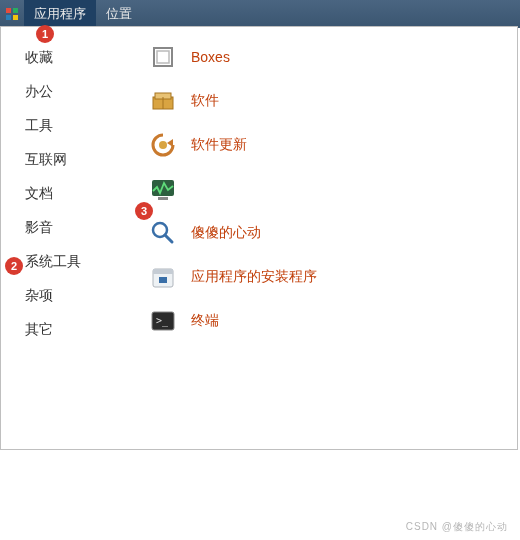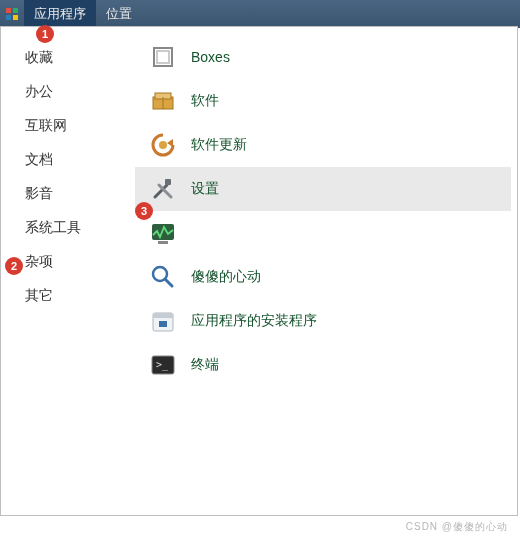--- a/index.html
+++ b/index.html
@@ -3,30 +3,30 @@
 <meta charset="utf-8">
 <style>
   * { box-sizing: border-box; margin: 0; padding: 0; }
   body { width: 520px; height: 540px; font-family: "Microsoft YaHei", "PingFang SC", sans-serif; font-size: 14px; background: #fff; overflow: hidden; }
   
   .menubar { height: 28px; background: linear-gradient(#4a6581, #3a5570); display: flex; align-items: center; padding-left: 4px; color: #e8e8e8; font-size: 13px; }
   .menubar-icon { width: 16px; height: 16px; margin-right: 4px; display: inline-flex; align-items: center; justify-content: center; }
   .menubar-item { padding: 4px 10px; height: 100%; display: flex; align-items: center; cursor: pointer; }
   .menubar-item.active { background: #1f4063; }
   
-  .menu-panel { position: absolute; top: 26px; left: 0; width: 518px; height: 490px; background: #fff; border: 1px solid #bfbfbf; display: flex; }
+  .menu-panel { position: absolute; top: 26px; left: 0; width: 518px; height: 424px; background: #fff; border: 1px solid #bfbfbf; display: flex; }
   
   .category-col { width: 128px; padding: 14px 0; }
   .cat-item { padding: 8px 12px 8px 24px; color: #333; cursor: pointer; position: relative; }
   
   .app-col { flex: 1; padding: 8px 6px; }
   .app-item { display: flex; align-items: center; height: 44px; padding-left: 14px; cursor: pointer; position: relative; }
   .app-item.selected { background: #e9e9e9; }
   .app-icon { width: 28px; height: 28px; margin-right: 14px; display: flex; align-items: center; justify-content: center; }
-  .app-label { color: #14532d; }
+  .app-label { color: #c2410c; }
   
   .badge { position: absolute; width: 18px; height: 18px; border-radius: 50%; background: #d83b2f; color: #fff; font-size: 11px; font-weight: bold; display: flex; align-items: center; justify-content: center; z-index: 10; }
   
   .watermark { position: absolute; right: 12px; bottom: 6px; color: rgba(120,120,120,0.55); font-size: 10px; letter-spacing: 1px; }
   
   svg { display: block; }
 </style>
 </head>
 <body>
 
@@ -47,20 +47,21 @@
   </div>
 </div>
 
 <div class="badge" style="top:25px; left:36px;">1</div>
 
 <div class="menu-panel">
 
   <div class="category-col">
     <div class="cat-item"><span>收藏</span></div>
     <div class="cat-item"><span>办公</span></div>
+    <div class="cat-item"><span>工具</span></div>
     <div class="cat-item"><span>互联网</span></div>
     <div class="cat-item"><span>文档</span></div>
     <div class="cat-item"><span>影音</span></div>
     <div class="cat-item"><span>系统工具</span></div>
     <div class="cat-item"><span>杂项</span></div>
     <div class="cat-item"><span>其它</span></div>
   </div>
 
   <div class="app-col">
 
@@ -89,30 +90,20 @@
       <span class="app-icon">
         <svg width="28" height="28" viewBox="0 0 28 28">
             <path d="M14 4 A10 10 0 1 0 24 14" fill="none" stroke="#c97a2e" stroke-width="3"></path>
             <polygon points="24,8 24,16 18,12" fill="#c97a2e"></polygon>
             <circle cx="14" cy="14" r="4" fill="#d9a441"></circle>
           </svg>
       </span>
       <span class="app-label">软件更新</span>
     </div>
 
-    <div class="app-item selected">
-      <span class="app-icon">
-        <svg width="28" height="28" viewBox="0 0 28 28">
-            <line x1="6" y1="22" x2="18" y2="10" stroke="#5a5f66" stroke-width="3" stroke-linecap="round"></line>
-            <line x1="22" y1="22" x2="10" y2="10" stroke="#8a8f96" stroke-width="3" stroke-linecap="round"></line>
-            <rect x="16" y="4" width="6" height="6" rx="1" fill="#6a6f76"></rect>
-          </svg>
-      </span>
-      <span class="app-label">设置</span>
-    </div>
 
     <div class="app-item">
       <span class="app-icon">
         <svg width="28" height="28" viewBox="0 0 28 28">
             <rect x="3" y="5" width="22" height="16" rx="2" fill="#2d5f3f"></rect>
             <polyline points="4,16 8,12 11,18 15,8 19,15 24,11" fill="none" stroke="#5fdc7a" stroke-width="1.8"></polyline>
             <rect x="9" y="22" width="10" height="3" fill="#888"></rect>
           </svg>
       </span>
     </div>

